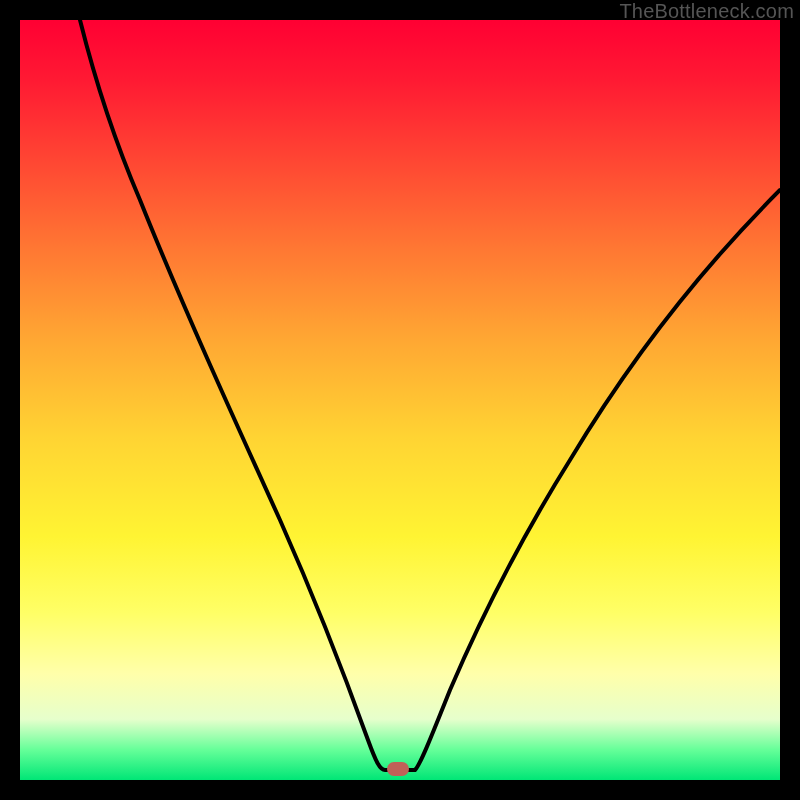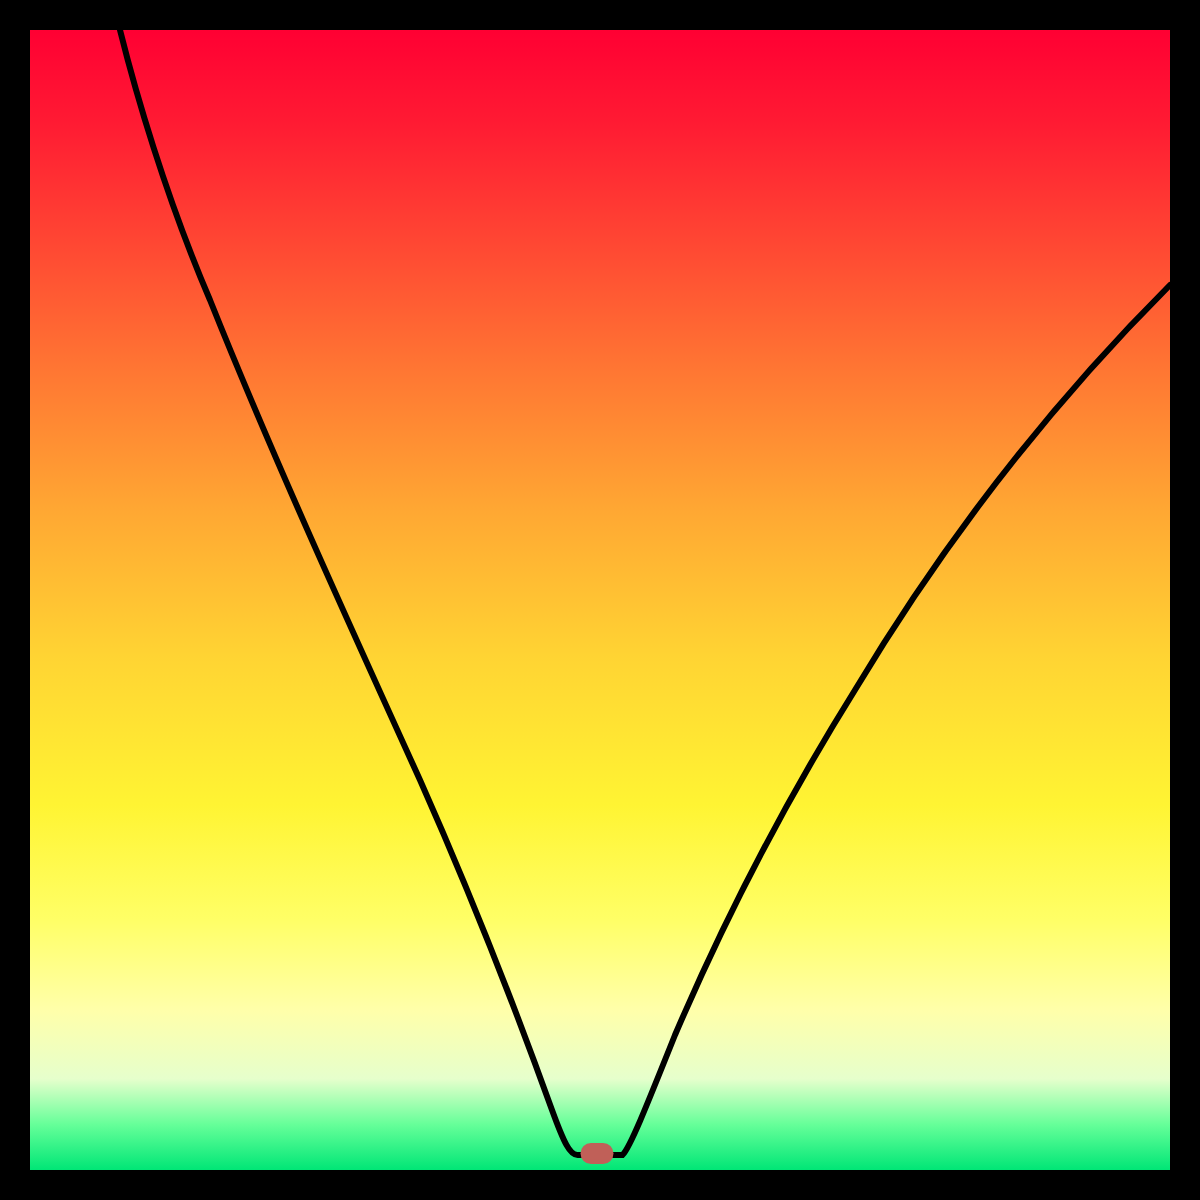--- a/index.html
+++ b/index.html
@@ -38,13 +38,14 @@
                C 356 742, 360 750, 365 750
                L 395 750
                C 400 745, 410 720, 430 670
                C 460 600, 500 520, 550 440
                C 610 340, 680 250, 760 170" fill="none" stroke="#000" stroke-width="4" stroke-linecap="round"></path>
     </svg>
 
     <div class="marker"></div>
   </div>
 
+  <div class="watermark">TheBottleneck.com</div>
 </div>
 
 </body></html>

